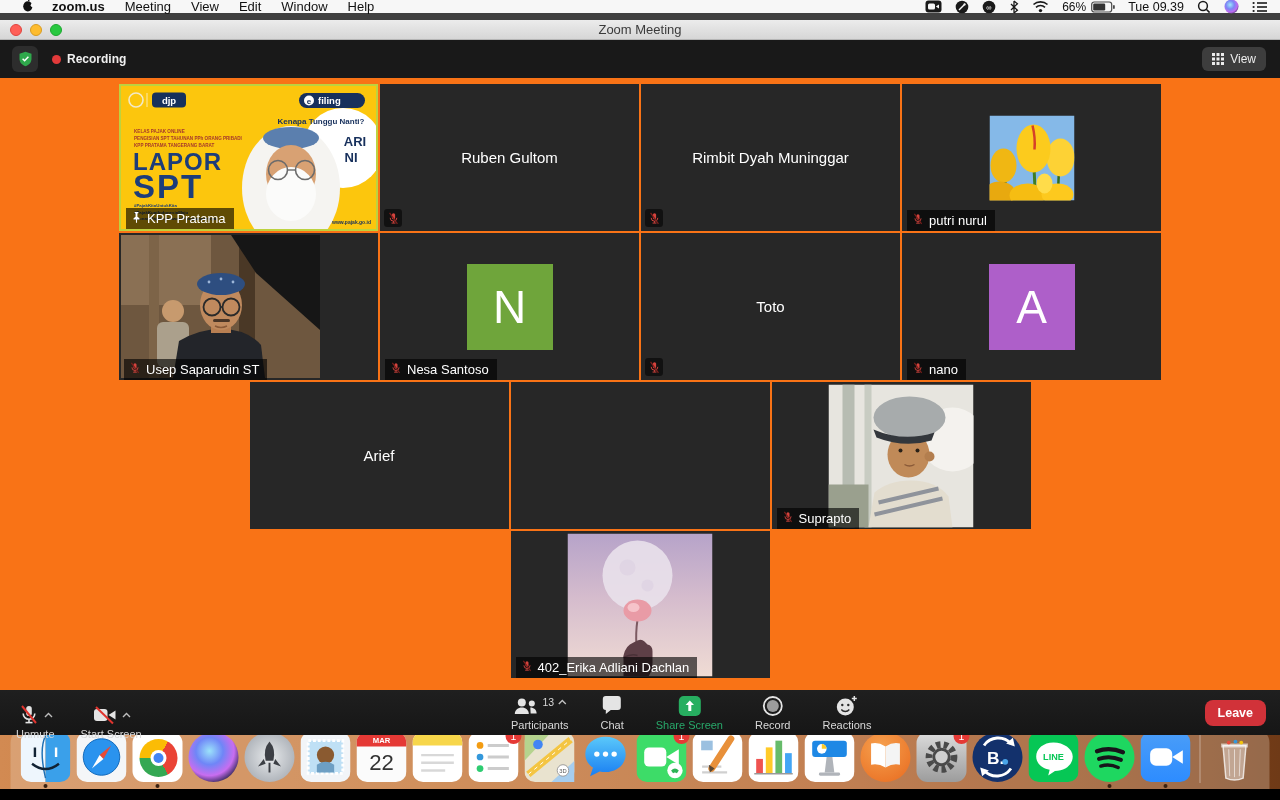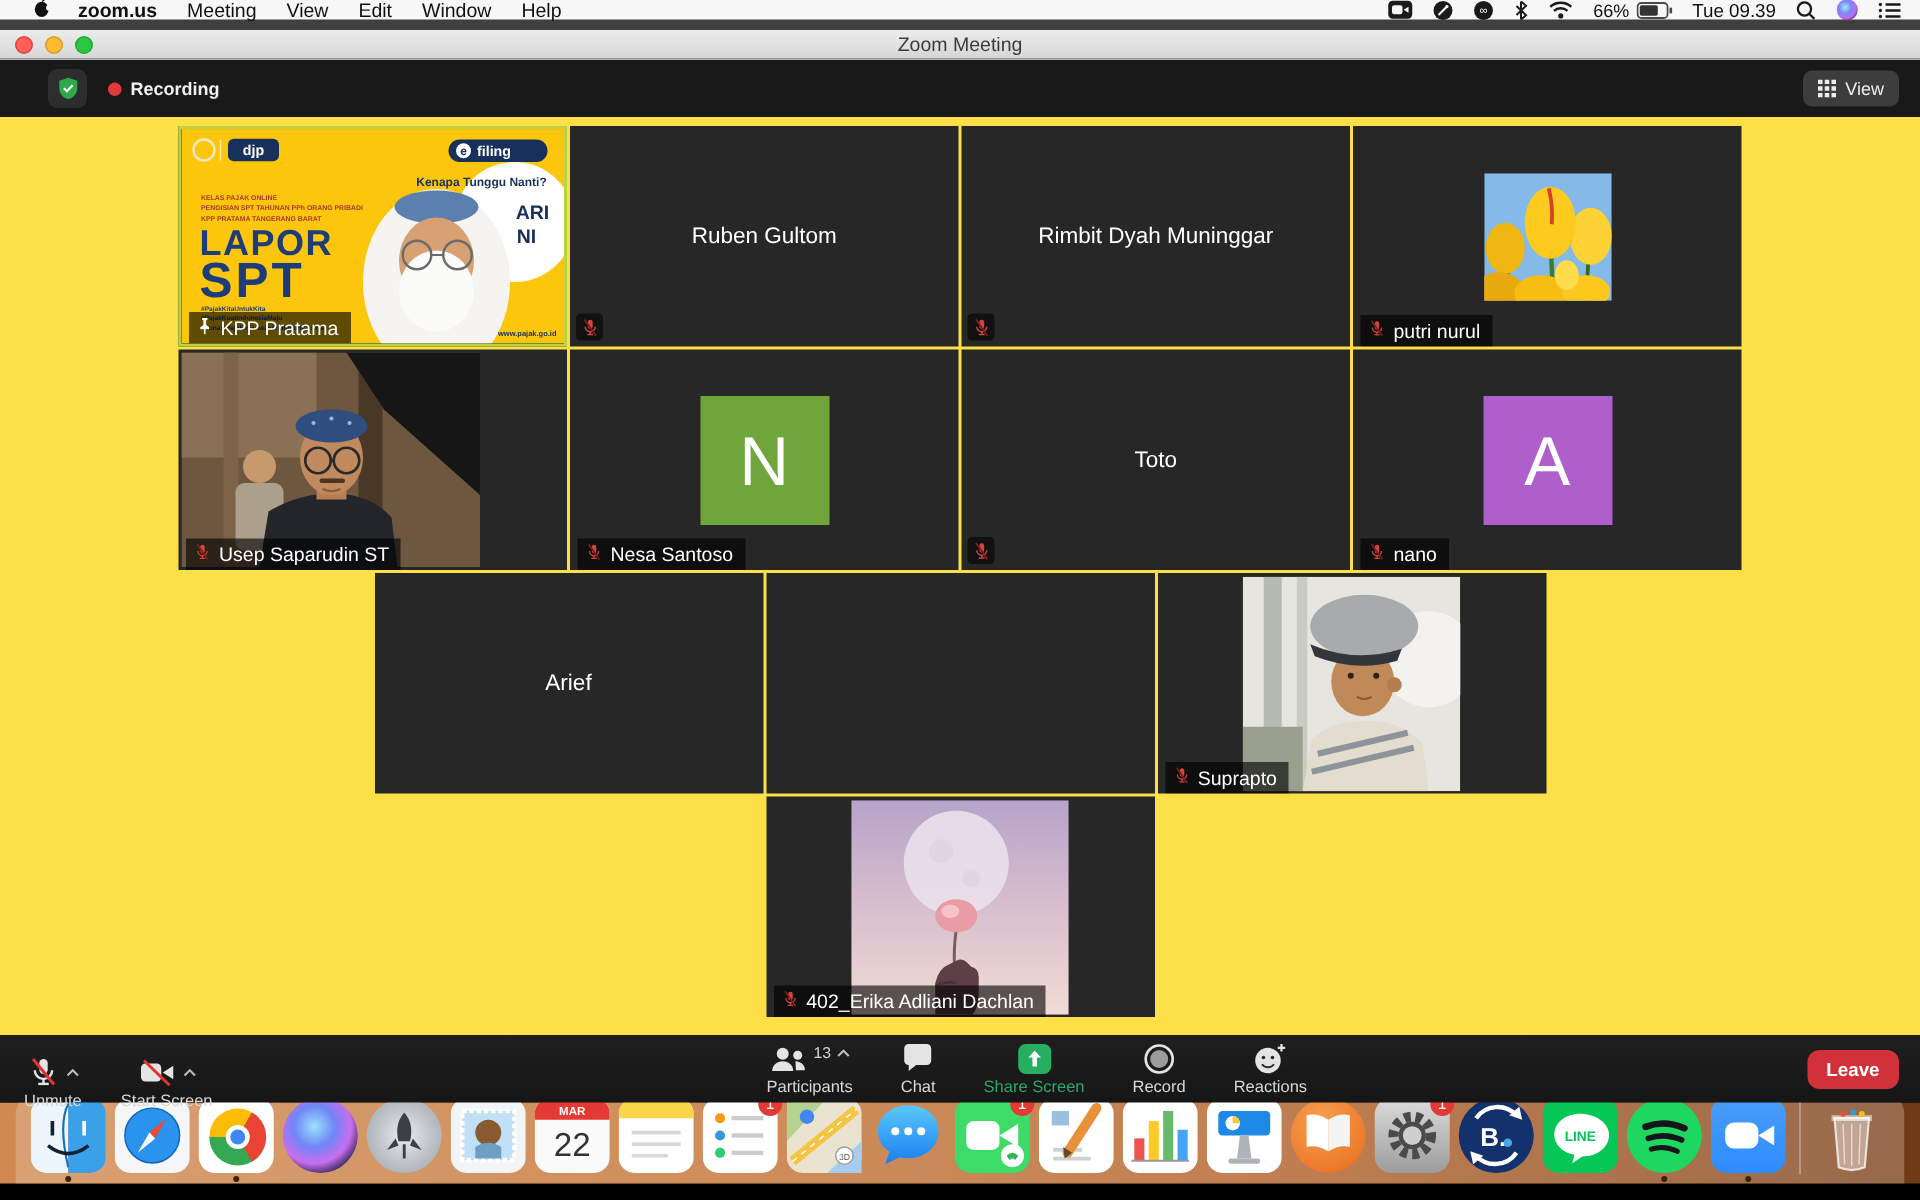--- a/index.html
+++ b/index.html
@@ -25,32 +25,32 @@
     display:flex; align-items:center; z-index:25; }
   .traffic { display:flex; gap:8px; padding-left:10px; position:absolute; }
   .tl { width:12px; height:12px; border-radius:50%; }
   .tl.red{background:#ff5f57;border:0.5px solid #e0443e;}
   .tl.yel{background:#febc2e;border:0.5px solid #d89c22;}
   .tl.grn{background:#28c840;border:0.5px solid #1da82f;}
   #win-title { width:100%; text-align:center; font-size:13px; color:#3b3b3b; }
 
   
   #meet-header { position:absolute; top:40px; left:0; width:1280px; height:38px;
-    background:#191919; display:flex; align-items:center; z-index:20;padding-left:20px; }
+    background:#191919; display:flex; align-items:center; z-index:20; }
   .shield-box { width:26px; height:26px; margin-left:12px; background:#2d2d2d;
     border-radius:6px; display:flex; align-items:center; justify-content:center; }
   .rec-wrap { display:flex; align-items:center; gap:6px; margin-left:14px; }
   .rec-dot { width:9px; height:9px; border-radius:50%; background:#e23a3a; }
   .rec-text { color:#f0f0f0; font-size:12px; font-weight:bold; }
   .view-btn { margin-left:auto; margin-right:14px; background:#3d3d3d; color:#ededed;
     font-size:12px; border-radius:6px; padding:5px 10px; display:flex; align-items:center; gap:6px; cursor:pointer;}
 
   
   #video-area { position:absolute; top:78px; left:0; width:1280px; height:612px;
-    background:#fde047; display:flex; flex-direction:column; align-items:center;
+    background:#f97316; display:flex; flex-direction:column; align-items:center;
     padding-top:6px; gap:2px; }
   .grid-row { display:flex; gap:2px; }
   .tile { position:relative; width:259px; height:147px; background:#272727; overflow:hidden; }
   .tile.active { border:2px solid var(--active-border,#bdd23f); }
   .center-name { position:absolute; inset:0; display:flex; align-items:center;
     justify-content:center; color:#fff; font-size:15px;text-align:center; }
   .avatar { position:absolute; left:50%; top:50%; transform:translate(-50%,-50%);
     width:86px; height:86px; display:flex; align-items:center; justify-content:center;
     color:#fff; font-size:46px; }
   .tile-label { position:absolute; left:5px; bottom:0; display:flex; align-items:flex-start;

